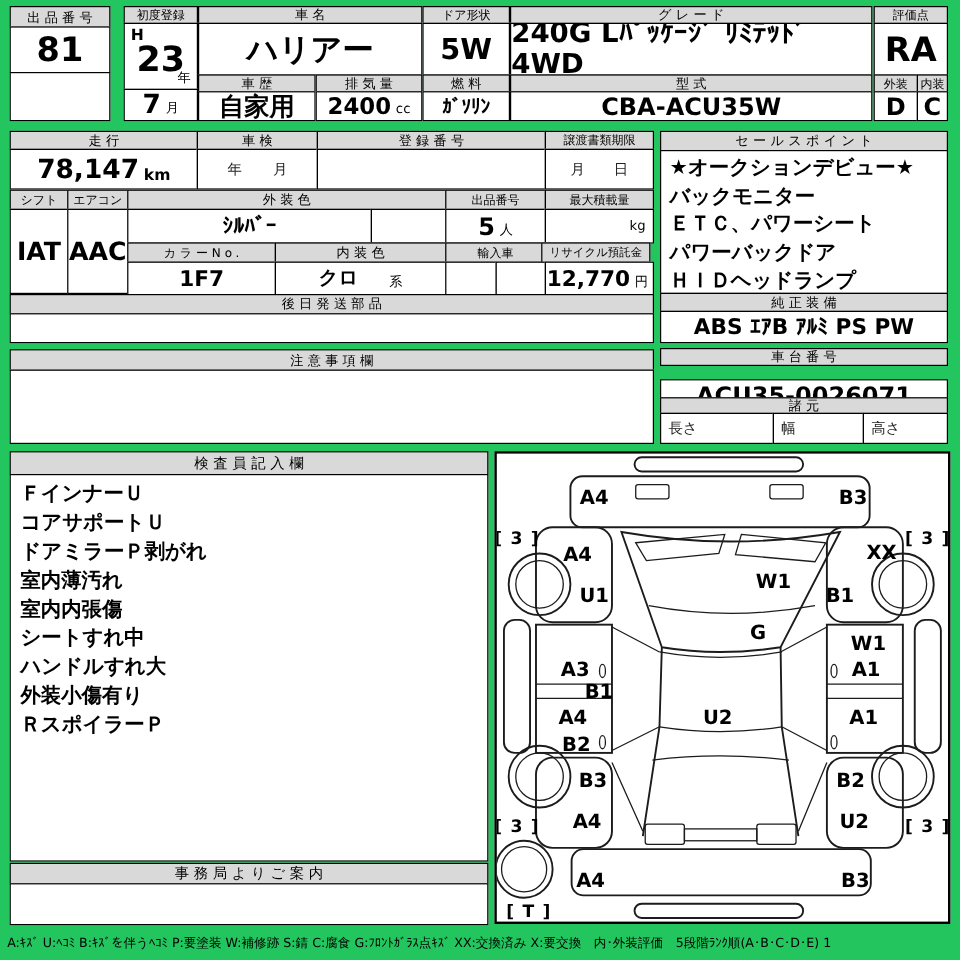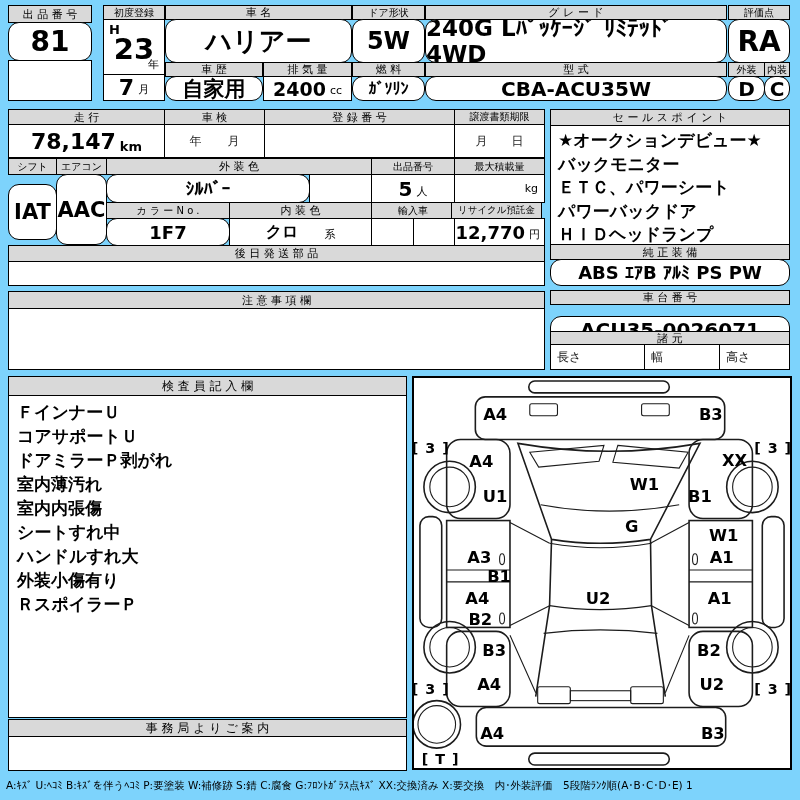--- a/index.html
+++ b/index.html
@@ -1,23 +1,23 @@
 <!DOCTYPE html>
 <html><head>
 <meta charset="utf-8">
 <style>
   html,body{margin:0;padding:0;background:#fff;}
-  #sheet{position:relative;width:800px;height:800px;background:#7dd3fc;
+  #sheet{position:relative;width:800px;height:800px;background:#22c55e;
          font-family:"DejaVu Sans",sans-serif;color:#000;text-decoration:underline;}
   .cell{position:absolute;border:1px solid #000;background:#fff;box-sizing:border-box;
         overflow:hidden;display:flex;align-items:center;justify-content:center;}
   .hdr{background:#d9d9d9;font-size:11px;letter-spacing:0.32em;text-indent:0.32em;white-space:nowrap;}
   .hdr.tight{letter-spacing:0;text-indent:0;}
   .hdr.sm{font-size:10px;}
-  .val{font-weight:bold;border-radius:11px;}
+  .val{font-weight:bold;}
   .unit{font-weight:normal;font-size:11px;margin-left:4px;align-self:flex-end;padding-bottom:3px;}
   .left{justify-content:flex-start;}
   .right{justify-content:flex-end;}
   .listbox{flex-direction:column;align-items:flex-start;justify-content:flex-start;
            padding:3px 7px;font-weight:bold;font-size:17px;line-height:23.5px;white-space:nowrap;}
   .thin{font-weight:normal;font-size:12px;color:#222;}
   .reg-era{position:absolute;left:5px;top:2px;font-size:13px;font-weight:bold;}
   .reg-big{font-size:29px;font-weight:bold;margin-top:4px;}
   .reg-unit{position:absolute;right:5px;bottom:2px;font-size:11px;}
   #diagram-box{position:absolute;left:412px;top:376px;width:380px;height:394px;
@@ -88,21 +88,21 @@
   </div>
   <div class="cell hdr" style="left:264px;top:109px;width:191px;height:16px;">登録番号</div>
   <div class="cell" style="left:264px;top:124px;width:191px;height:34px;"></div>
   <div class="cell hdr sm tight" style="left:454px;top:109px;width:91px;height:16px;">譲渡書類期限</div>
   <div class="cell thin" style="left:454px;top:124px;width:91px;height:34px;gap:24px;">
     <span>月</span>
     <span>日</span>
   </div>
 
   <div class="cell hdr sm tight" style="left:8px;top:158px;width:49px;height:17px;">シフト</div>
-  <div class="cell val" style="left:8px;top:174px;width:49px;height:56px;font-size:21px;margin-top:10px;">IAT</div>
+  <div class="cell val" style="left:8px;top:174px;width:49px;height:71px;font-size:21px;">IAT</div>
   <div class="cell hdr sm tight" style="left:56px;top:158px;width:51px;height:17px;">エアコン</div>
   <div class="cell val" style="left:56px;top:174px;width:51px;height:71px;font-size:21px;">AAC</div>
 
   <div class="cell hdr" style="left:106px;top:158px;width:266px;height:17px;">外装色</div>
   <div class="cell val" style="left:106px;top:174px;width:204px;height:29px;font-size:18px;">ｼﾙﾊﾞｰ</div>
   <div class="cell" style="left:309px;top:174px;width:63px;height:29px;"></div>
   <div class="cell hdr sm tight" style="left:371px;top:158px;width:84px;height:17px;">出品番号</div>
   <div class="cell" style="left:371px;top:174px;width:84px;height:29px;">
     <span class="val" style="font-size:20px;">5</span>
     <span class="unit">人</span>

